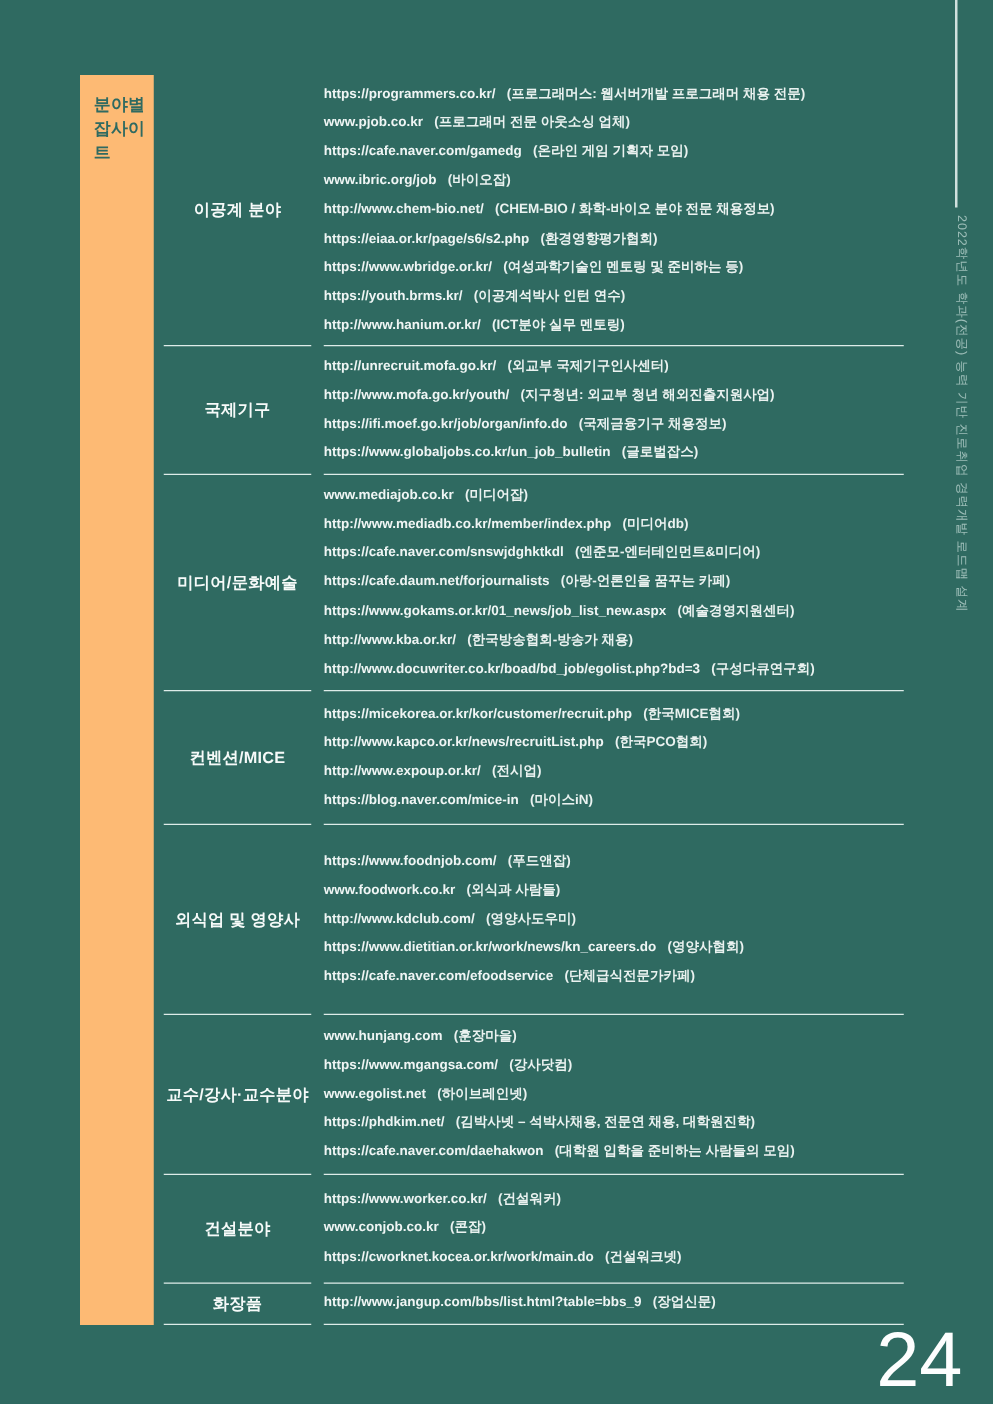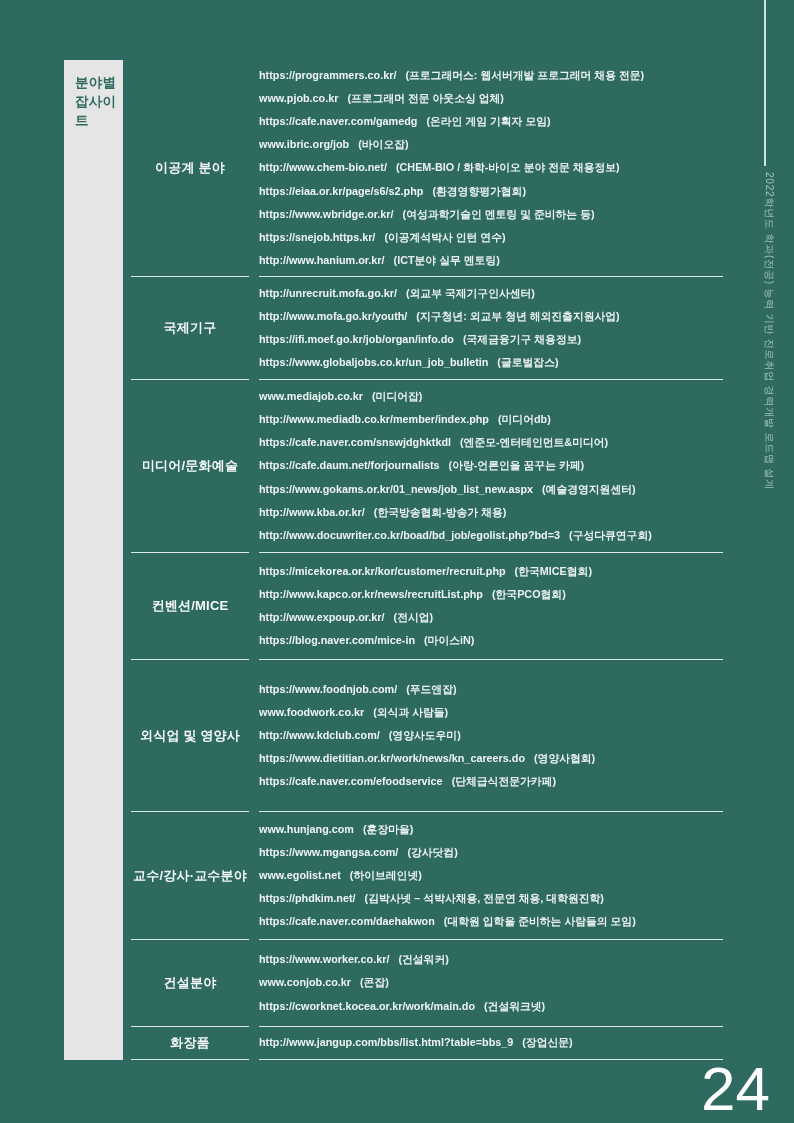--- a/index.html
+++ b/index.html
@@ -3,22 +3,21 @@
 <meta charset="utf-8">
 <style>
   html,body { margin:0; padding:0; }
   body {
     width:794px; height:1123px; position:relative; overflow:hidden;
     background:#2F6A61;
     font-family:"Liberation Sans", sans-serif;
   }
   .sidebar-box {
     position:absolute; left:64px; top:60px; width:59px; height:1000px;
-    background:#e5e5e5;
-    font-family:Liberation Mono, monospace;
+    background:#fdba74;
   }
   .sidebar-label {
     padding:15px 6px 0 11px; color:#2F6A61; font-weight:bold;
     font-size:13.5px; line-height:1.4; letter-spacing:0.2px;
   }
   .jobsite-table { position:absolute; left:131px; top:60px; width:592px; }
   .section { display:flex; }
   .cat {
     width:118px; display:flex; align-items:center; justify-content:center;
     border-bottom:1px solid rgba(238,247,245,0.92);
@@ -61,21 +60,21 @@
     <div class="section" style="min-height: 217px;">
       <div class="cat">이공계 분야</div>
       <div class="ent">
         <div class="line"><span>https://programmers.co.kr/</span><span class="desc">(프로그래머스: 웹서버개발 프로그래머 채용 전문)</span></div>
         <div class="line"><span>www.pjob.co.kr</span><span class="desc">(프로그래머 전문 아웃소싱 업체)</span></div>
         <div class="line"><span>https://cafe.naver.com/gamedg</span><span class="desc">(온라인 게임 기획자 모임)</span></div>
         <div class="line"><span>www.ibric.org/job</span><span class="desc">(바이오잡)</span></div>
         <div class="line"><span>http://www.chem-bio.net/</span><span class="desc">(CHEM-BIO / 화학-바이오 분야 전문 채용정보)</span></div>
         <div class="line"><span>https://eiaa.or.kr/page/s6/s2.php</span><span class="desc">(환경영향평가협회)</span></div>
         <div class="line"><span>https://www.wbridge.or.kr/</span><span class="desc">(여성과학기술인 멘토링 및 준비하는 등)</span></div>
-        <div class="line"><span>https://snejob.https.kr/</span><span class="desc">(이공계석박사 인턴 연수)</span></div>
+        <div class="line"><span>https://youth.brms.kr/</span><span class="desc">(이공계석박사 인턴 연수)</span></div>
         <div class="line"><span>http://www.hanium.or.kr/</span><span class="desc">(ICT분야 실무 멘토링)</span></div>
       </div>
     </div>
     <div class="section" style="min-height: 103px;">
       <div class="cat">국제기구</div>
       <div class="ent">
         <div class="line"><span>http://unrecruit.mofa.go.kr/</span><span class="desc">(외교부 국제기구인사센터)</span></div>
         <div class="line"><span>http://www.mofa.go.kr/youth/</span><span class="desc">(지구청년: 외교부 청년 해외진출지원사업)</span></div>
         <div class="line"><span>https://ifi.moef.go.kr/job/organ/info.do</span><span class="desc">(국제금융기구 채용정보)</span></div>
         <div class="line"><span>https://www.globaljobs.co.kr/un_job_bulletin</span><span class="desc">(글로벌잡스)</span></div>

